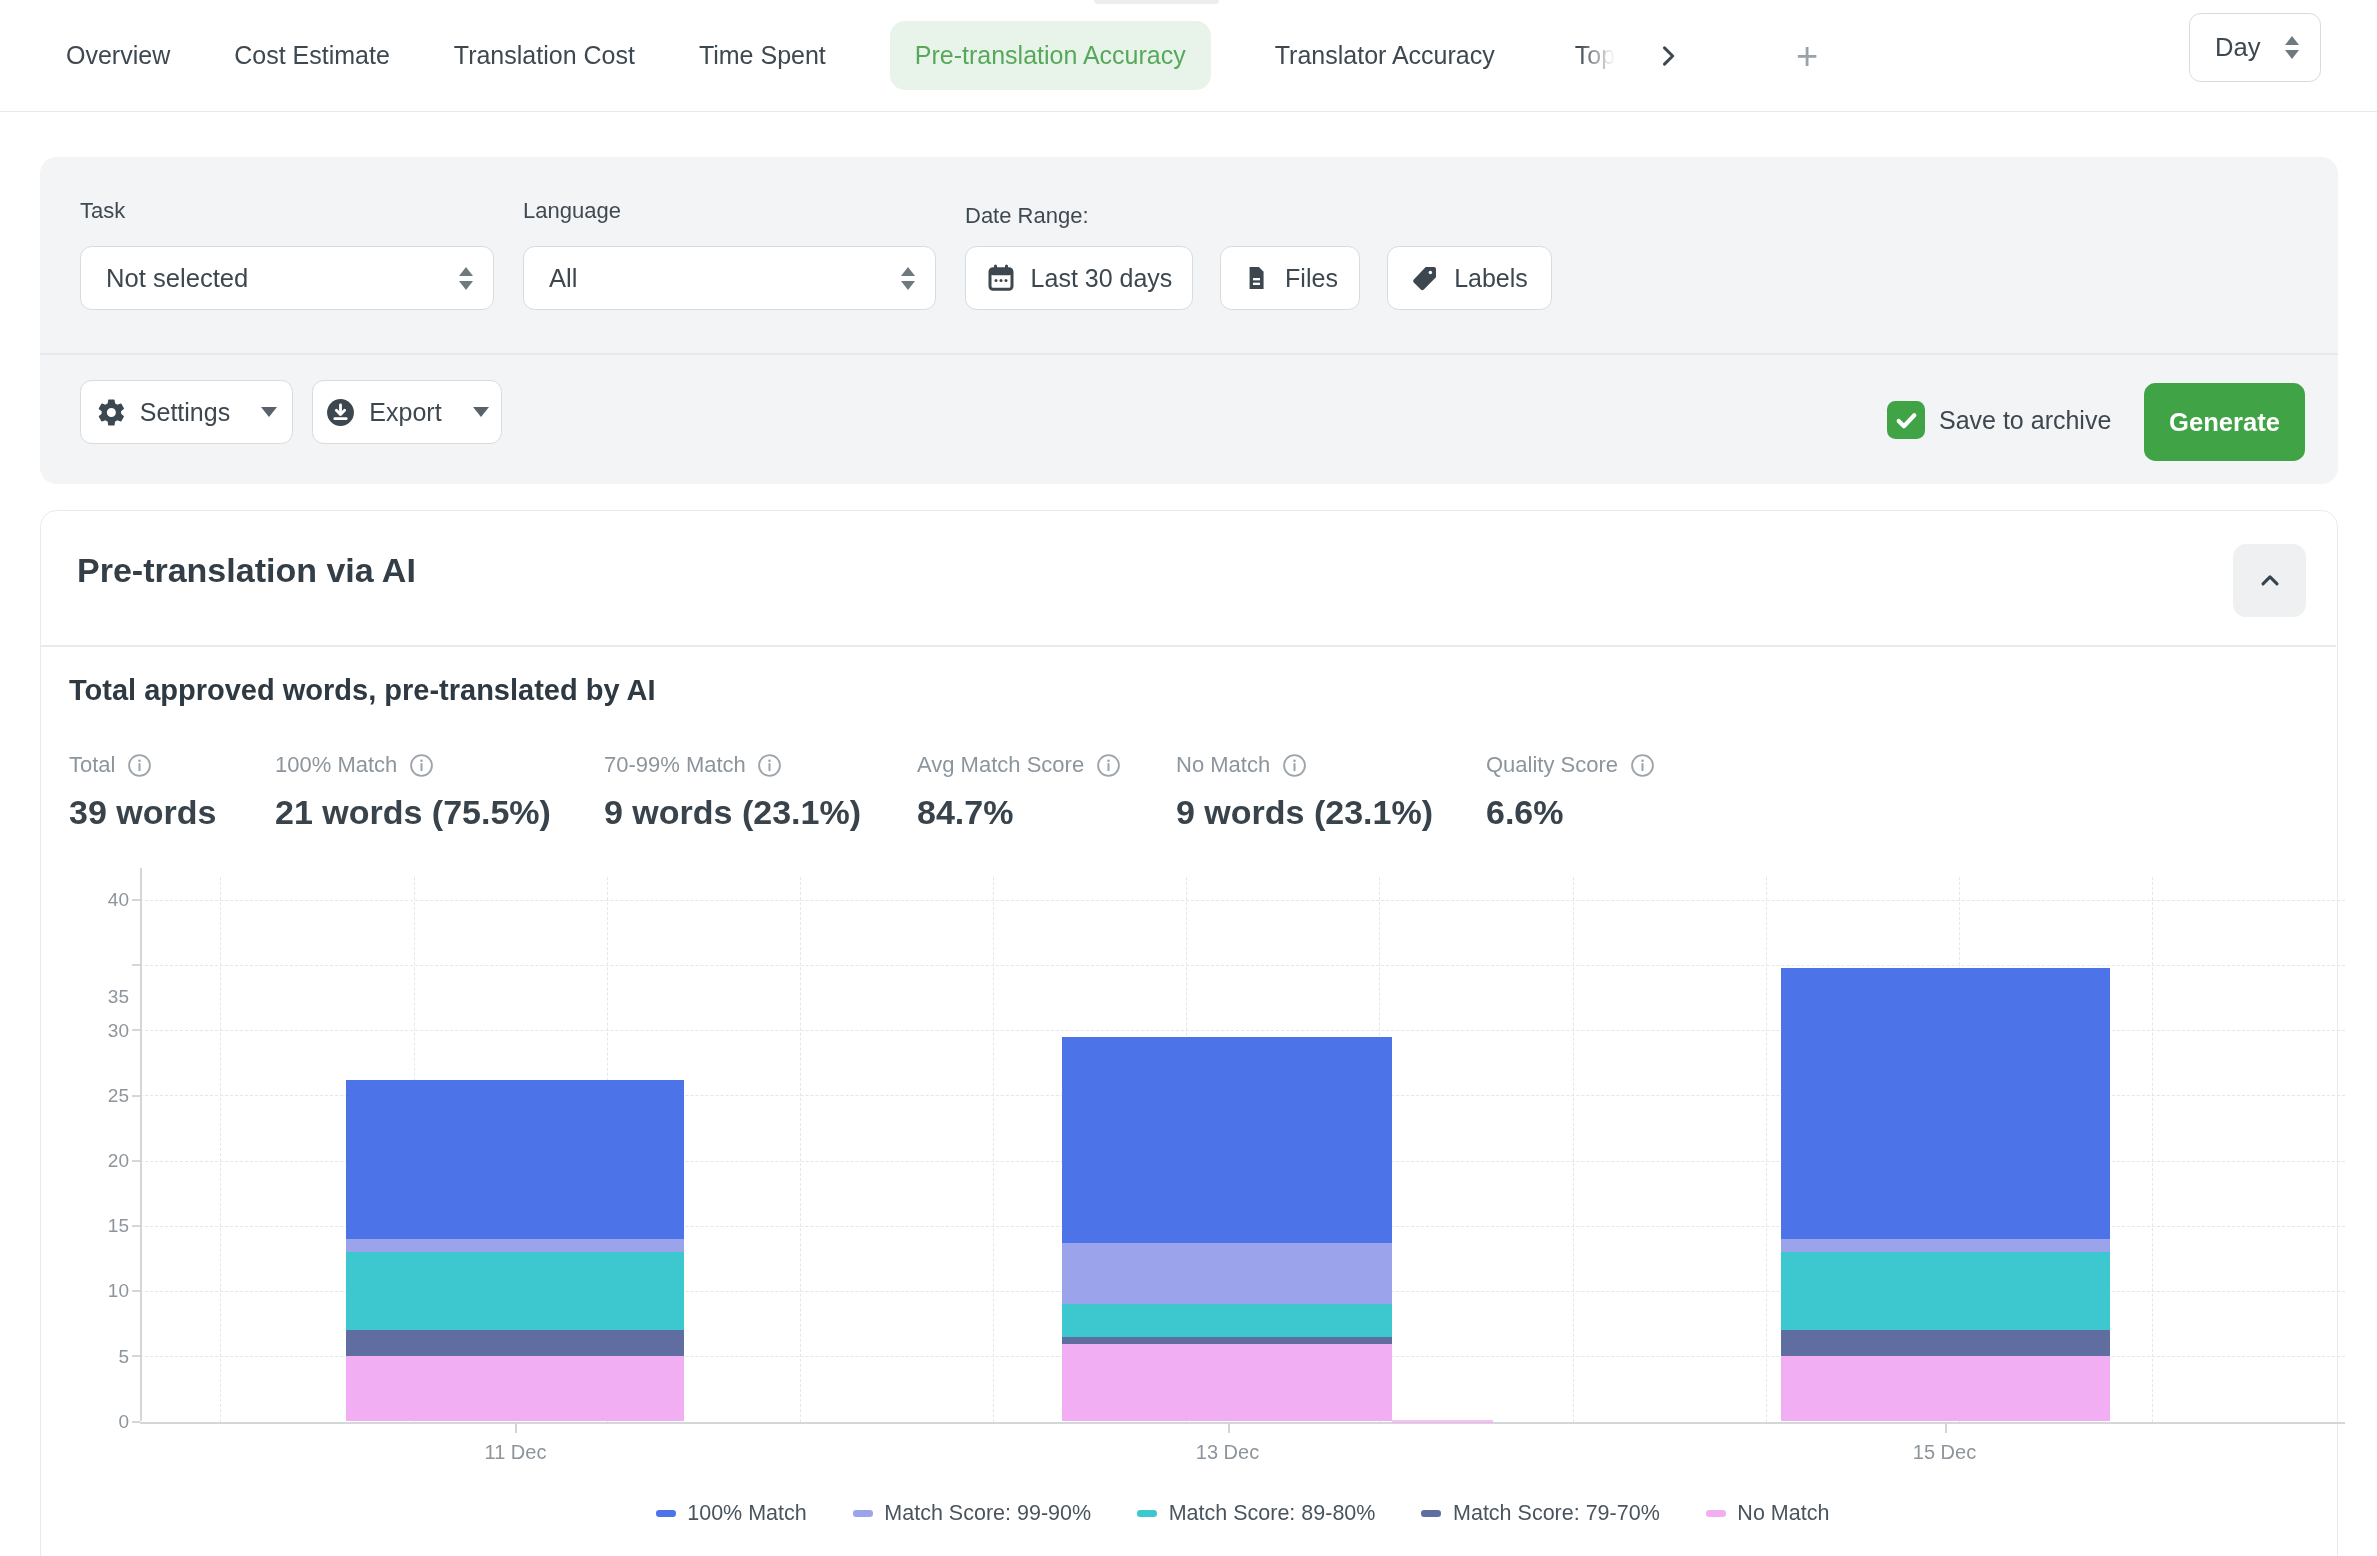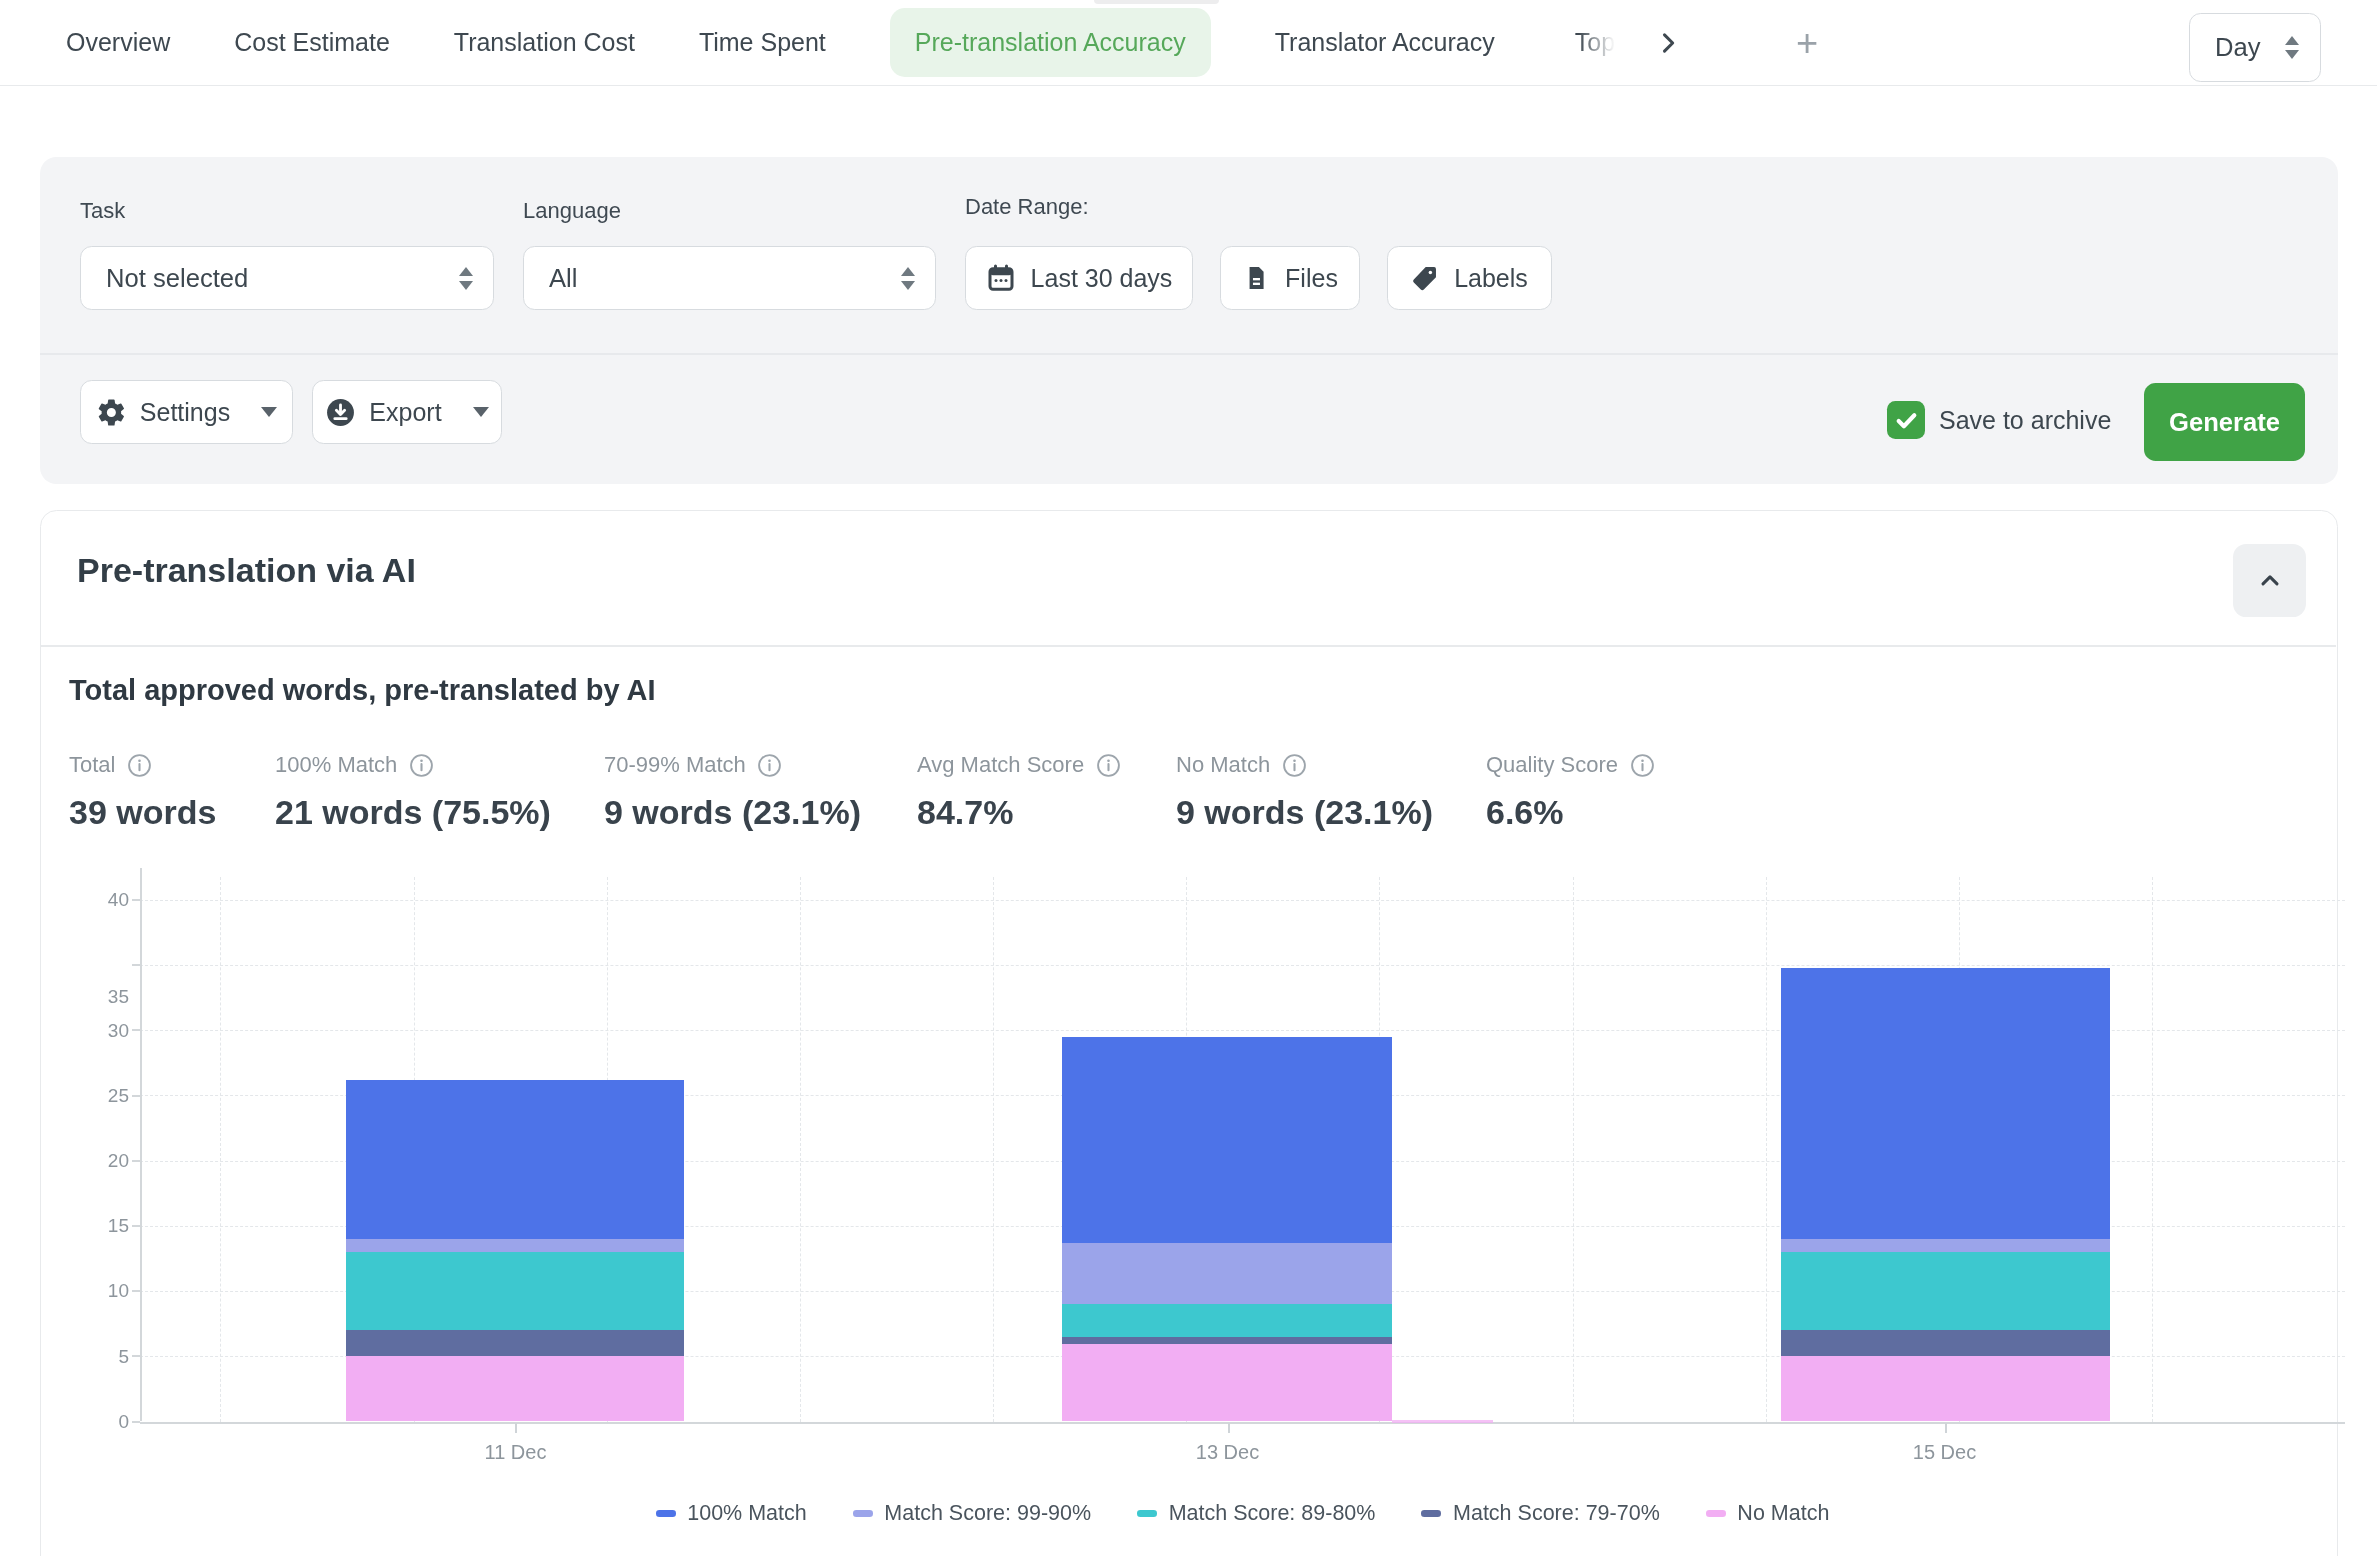--- a/index.html
+++ b/index.html
@@ -1,21 +1,21 @@
 <!DOCTYPE html>
 <html style="font-size:13.2px"><head>
 <meta charset="utf-8">
 <style>
   html,body{margin:0;padding:0;background:#fff;}
   *{box-sizing:border-box;}
   .screen{position:relative;width:2377px;height:1556px;background:#fff;overflow:hidden;
           font-family:"Liberation Sans", sans-serif;color:#3d474f;}
 
   
-  .topbar{position:absolute;left:0;top:0;width:2377px;height:86px;background:#fff;
+  .topbar{position:absolute;left:0;top:0;width:2377px;height:112px;background:#fff;
           border-bottom:1.7px solid #e8eaec;display:flex;align-items:center;}
   .top-notch{position:absolute;left:1094px;top:0;width:125px;height:4.1px;background:#ededee;
              border-radius:0 0 5px 5px;}
   .tabs{display:flex;align-items:center;gap:64px;padding-left:66px;}
   .tab{font-size:25px;color:#3e4850;white-space:nowrap;cursor:pointer;}
   .tab.active{background:#e8f4e9;color:#56a85a;padding:20px 25px;border-radius:15px;}
   .tab.fade{background:linear-gradient(90deg,#3e4850 10%,rgba(62,72,80,0));
             -webkit-background-clip:text;background-clip:text;color:transparent;max-width:54px;overflow:hidden;margin-left:16px;}
   .tab-more{margin-left:-25px;display:flex;align-items:center;}
   .tab-plus{margin-left:50px;color:#9aa2a9;font-size:38px;font-weight:400;line-height:1;cursor:pointer;}
@@ -124,21 +124,21 @@
 
     <div class="f-label" style="left:483px;top:41px;">Language</div>
     <div class="f-select" style="left:483px;top:89px;width:413px;">
       <span>All</span>
       <span class="updown">
           <span class="tri-up"></span>
           <span class="tri-down"></span>
         </span>
     </div>
 
-    <div class="f-label" style="left:925px;top:37px;">Date Range:</div>
+    <div class="f-label" style="left:925px;top:46px;">Date Range:</div>
     <div class="f-btn" style="left:925px;top:89px;width:228px;">
       <svg class="icon" width="30" height="30" viewBox="0 0 24 24">
         <rect x="3.2" y="4.6" width="17.6" height="16.4" rx="2.4" fill="none" stroke="#3d474f" stroke-width="2.4"></rect>
         <rect x="3.2" y="4.6" width="17.6" height="5.2" rx="2.4" fill="#3d474f"></rect>
         <line x1="7.6" y1="2.4" x2="7.6" y2="6.4" stroke="#3d474f" stroke-width="2.4" stroke-linecap="round"></line>
         <line x1="16.4" y1="2.4" x2="16.4" y2="6.4" stroke="#3d474f" stroke-width="2.4" stroke-linecap="round"></line>
         <circle cx="8" cy="14" r="1.2" fill="#3d474f"></circle>
           <circle cx="12" cy="14" r="1.2" fill="#3d474f"></circle>
           <circle cx="16" cy="14" r="1.2" fill="#3d474f"></circle>
       </svg>

